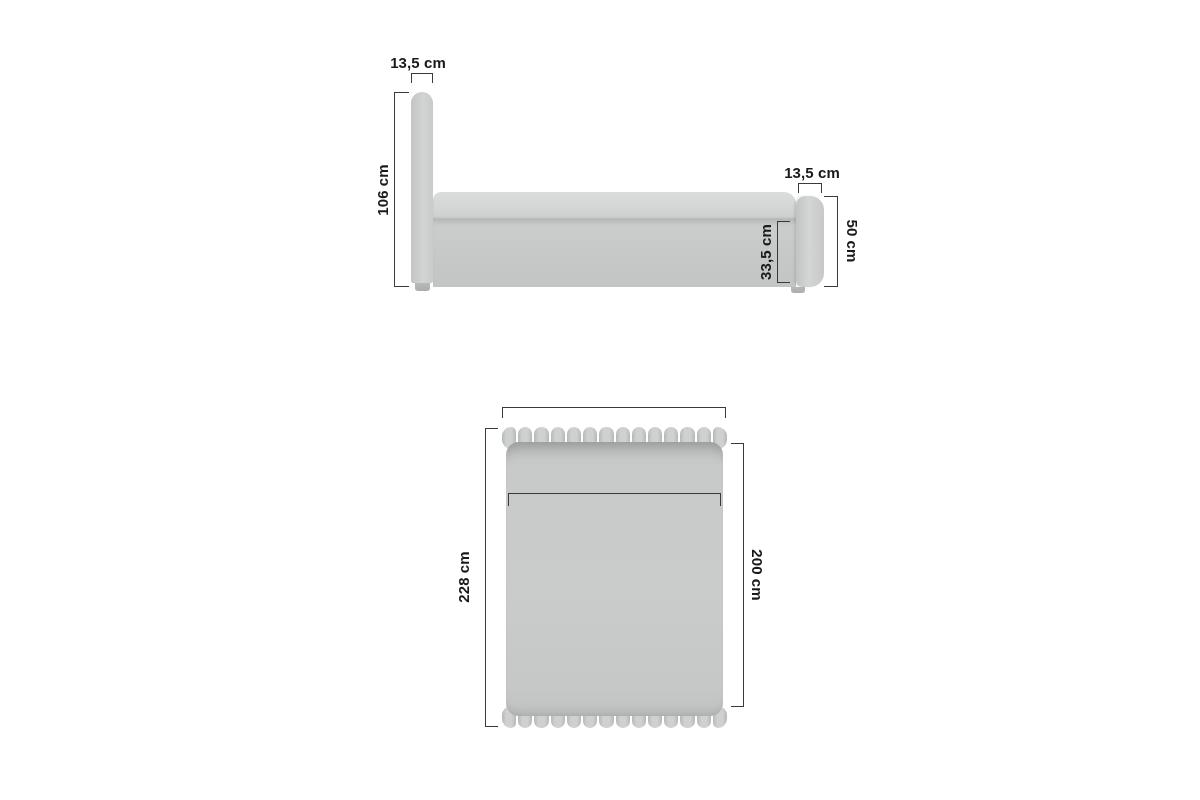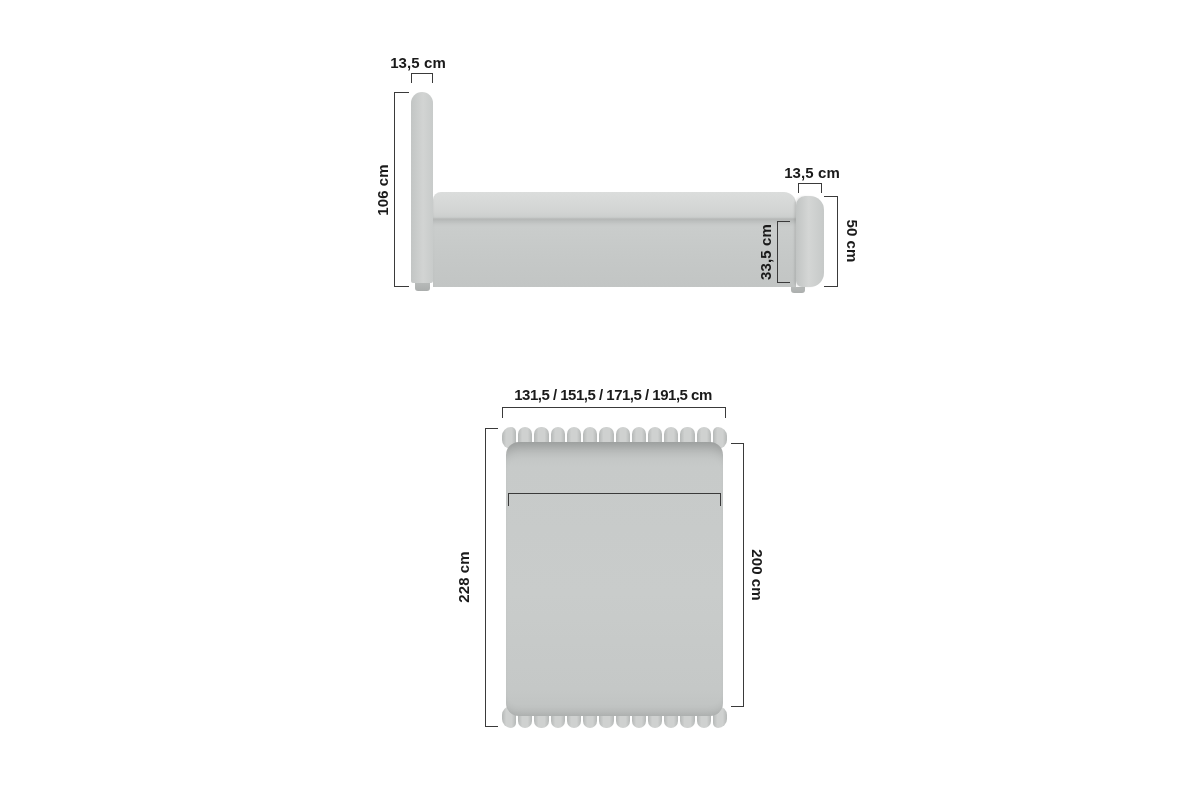--- a/index.html
+++ b/index.html
@@ -82,21 +82,20 @@
 
     <div class="dim br-left" style="left:824px;top:196px;width:14px;height:91px;"></div>
     <div class="lbl rot-r" style="left:812px;top:231px;width:80px;">50 cm</div>
 
     <div class="dim br-right z3" style="left:777px;top:221px;width:13px;height:62px;"></div>
     <div class="lbl rot-l z3" style="left:726px;top:242px;width:80px;">33,5 cm</div>
   </div>
 
   <div class="view">
 
-    <div class="lbl long" style="left:453px;top:385px;width:320px;">131,5 / 151,5 / 171,5 / 191,5 cm</div>
     <div class="dim br-down" style="left:502px;top:407px;width:224px;height:11px;"></div>
 
     <div class="strip strip-head">
         <div class="seg"></div>
         <div class="seg"></div>
         <div class="seg"></div>
         <div class="seg"></div>
         <div class="seg"></div>
         <div class="seg"></div>
         <div class="seg"></div>

